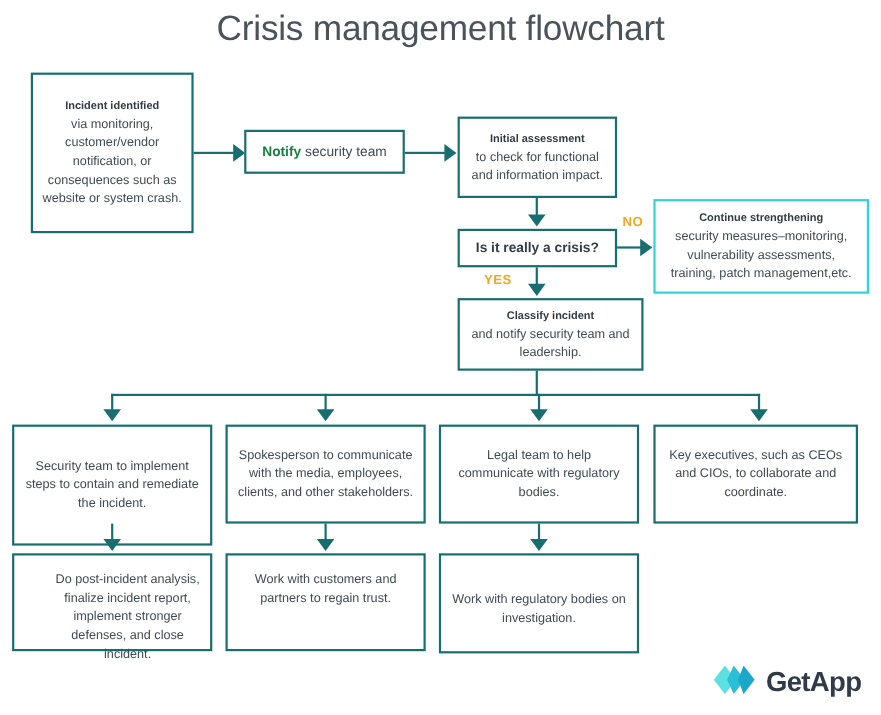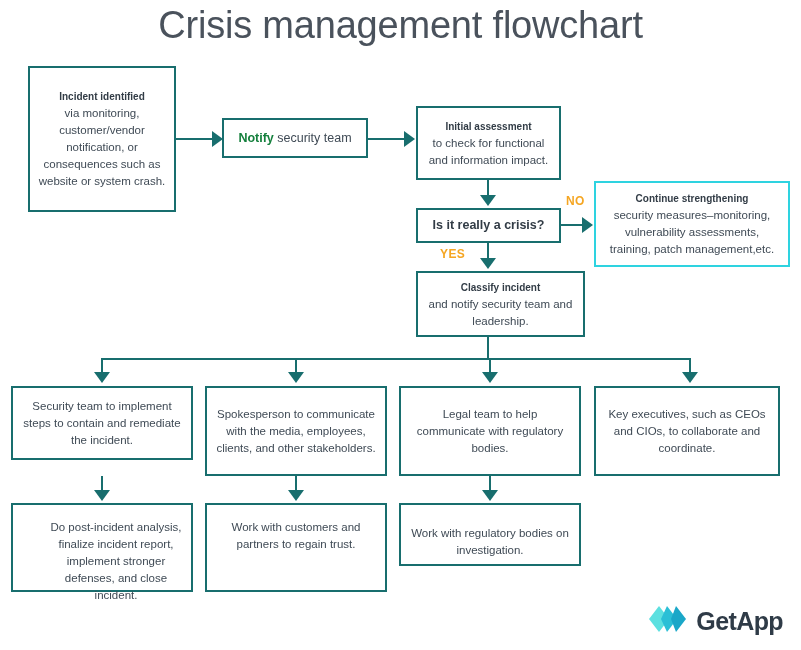--- a/index.html
+++ b/index.html
@@ -9,21 +9,21 @@
     font-family:"Liberation Sans","DejaVu Sans",sans-serif;
     color:#3f4a55;
     overflow:hidden;
   }
   #stage{position:relative;width:801px;height:650px;}
 
   
   .title{
     position:absolute;left:0;top:2px;width:801px;
     text-align:center;
-    font-size:38px;
+    font-size:32px;
     font-weight:400;
     letter-spacing:-0.2px;
     color:#4a525c;
     line-height:46px;
   }
 
   
   .node{
     position:absolute;
     box-sizing:border-box;
@@ -150,21 +150,21 @@
 
   <div class="ln v" style="left:295px;top:358px;height:16px;"></div>
   <div class="arrow down" style="left:288px;top:372px;"></div>
 
   <div class="ln v" style="left:489px;top:358px;height:16px;"></div>
   <div class="arrow down" style="left:482px;top:372px;"></div>
 
   <div class="ln v" style="left:689px;top:358px;height:16px;"></div>
   <div class="arrow down" style="left:682px;top:372px;"></div>
 
-  <div class="node" style="left:11px;top:386px;width:182px;height:74px;">
+  <div class="node" style="left:11px;top:386px;width:182px;height:110px;">
     <div class="inner">Security team to implement steps to contain and remediate the incident.</div>
   </div>
 
   <div class="node" style="left:205px;top:386px;width:182px;height:90px;">
     <div class="inner">Spokesperson to communicate with the media, employees, clients, and other stakeholders.</div>
   </div>
 
   <div class="node" style="left:594px;top:386px;width:186px;height:90px;">
     <div class="inner">Key executives, such as CEOs and CIOs, to collaborate and coordinate.</div>
   </div>
@@ -183,21 +183,21 @@
   <div class="arrow down" style="left:482px;top:490px;"></div>
 
   <div class="node" style="left:11px;top:503px;width:182px;height:89px;align-items:flex-start;padding-top:14px;padding-left:36px;">
     <div class="inner">Do post-incident analysis, finalize incident report, implement stronger defenses, and close incident.</div>
   </div>
 
   <div class="node" style="left:205px;top:503px;width:182px;height:89px;align-items:flex-start;padding-top:14px;">
     <div class="inner">Work with customers and partners to regain trust.</div>
   </div>
 
-  <div class="node" style="left:399px;top:503px;width:182px;height:63px;align-items:flex-start;padding-top:20px;">
+  <div class="node" style="left:399px;top:503px;width:182px;height:91px;align-items:flex-start;padding-top:32px;">
     <div class="inner">Work with regulatory bodies on investigation.</div>
   </div>
 
   <div class="logo">
     <span class="mark">
       <svg width="40" height="26" viewBox="0 0 40 26">
         <polygon points="10,0 20,13 10,26 0,13" fill="#5ce0e0"></polygon>
         <polygon points="18,0 28,13 18,26 12,13" fill="#2bbfd6"></polygon>
         <polygon points="27,0 37,13 27,26 22,13" fill="#1aa7c8"></polygon>
       </svg>

